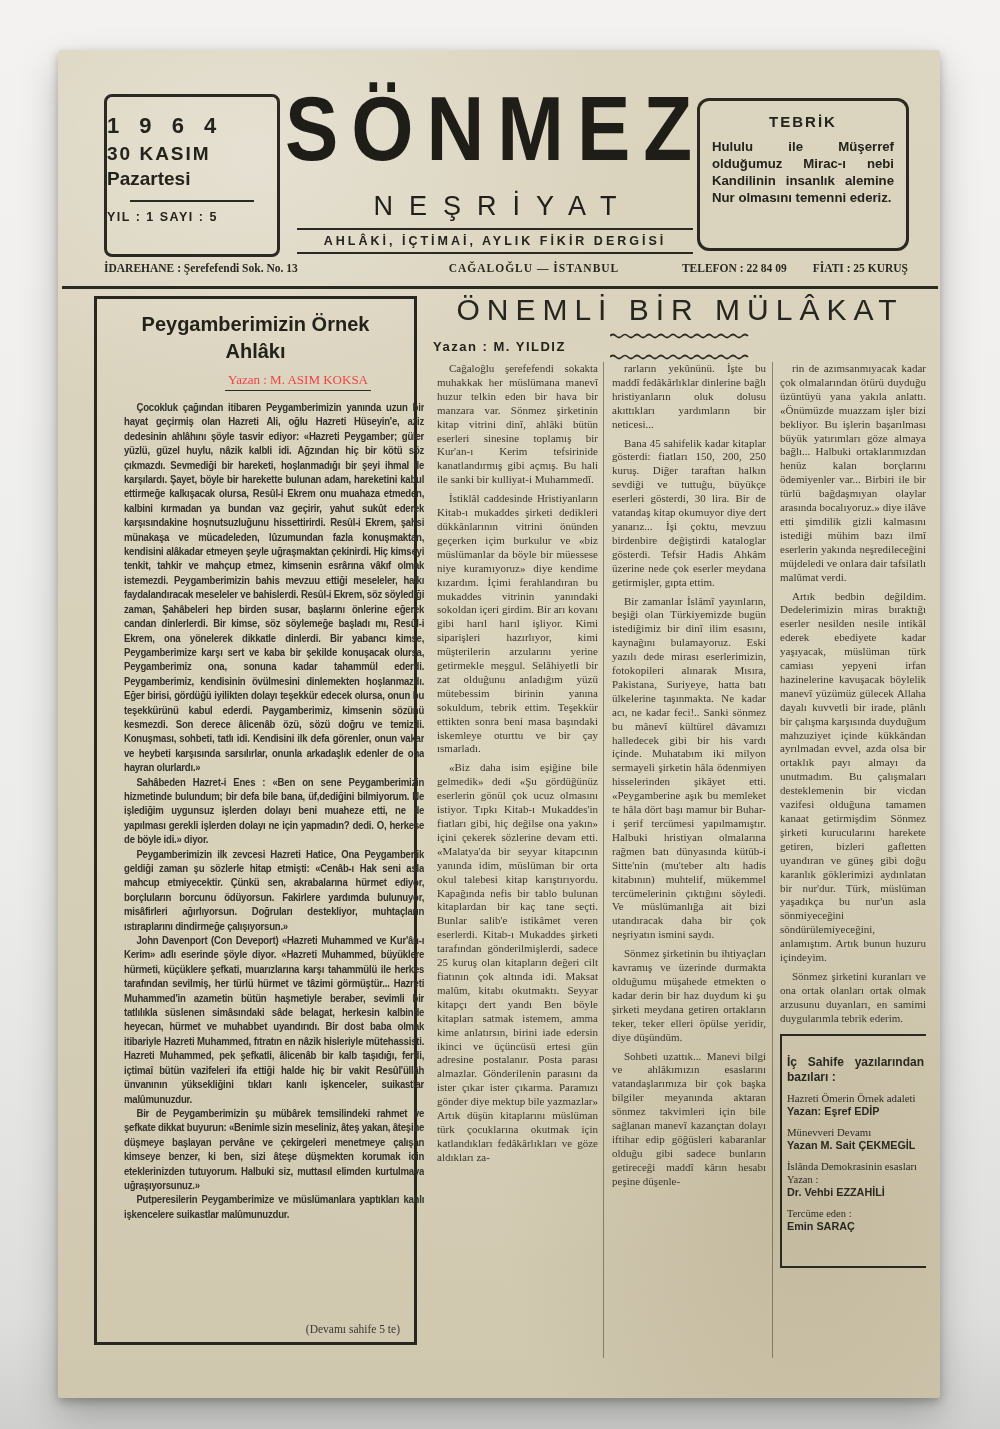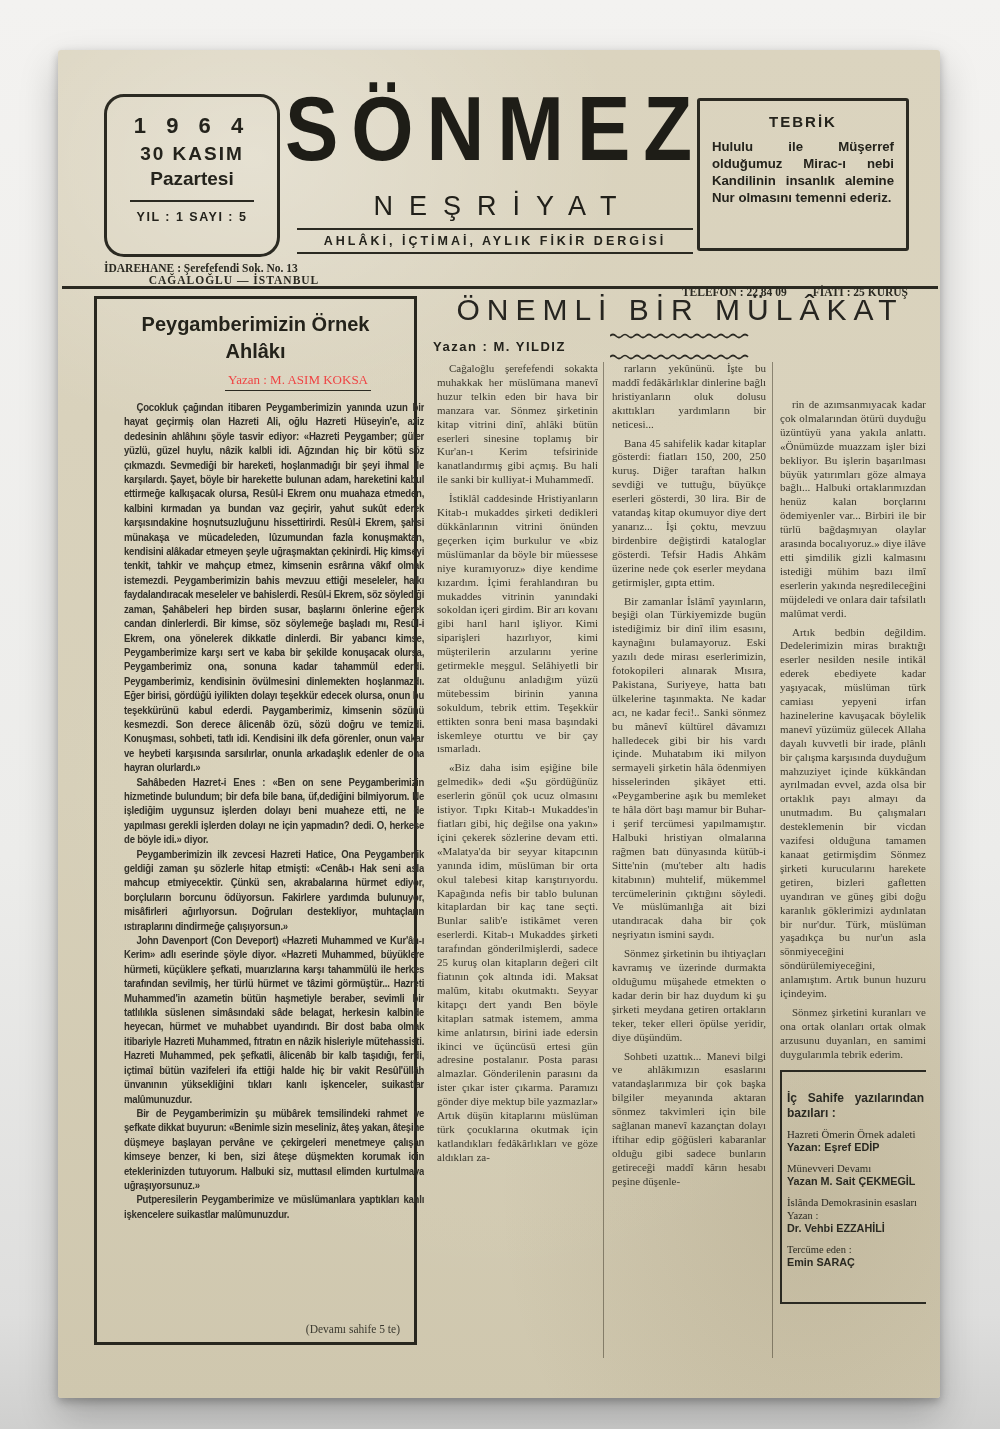--- a/index.html
+++ b/index.html
@@ -16,21 +16,21 @@
       radial-gradient(ellipse 60% 30% at 22% 8%, rgba(255,255,255,.30), transparent 70%),
       radial-gradient(ellipse 50% 40% at 85% 85%, rgba(105,85,45,.14), transparent 70%),
       radial-gradient(ellipse 70% 50% at 50% 55%, rgba(255,248,225,.12), transparent 75%),
       linear-gradient(180deg,#dbd4bf 0%,#d7d0b9 55%,#cfc7ae 100%);
     box-shadow:0 4px 10px rgba(0,0,0,.25), 0 18px 38px rgba(0,0,0,.22);
     border-radius:3px;
   }
   
   #datebox{
     position:absolute;left:104px;top:94px;width:170px;height:157px;
-    border:3px solid #2b2a22;border-radius:20px;text-align:center;color:#24231c;
+    border:3px solid #2b2a22;border-radius:8px;color:#24231c;
   }
   #datebox .year{margin-top:16px;font-size:22px;font-weight:bold;letter-spacing:7px;}
   #datebox .date{margin-top:4px;font-size:19px;font-weight:bold;letter-spacing:2px;}
   #datebox .day{margin-top:3px;font-size:19px;font-weight:bold;}
   #datebox .dline{width:124px;height:2px;background:#2b2a22;margin:10px auto 8px auto;}
   #datebox .issue{font-size:12.5px;font-weight:bold;letter-spacing:1.5px;}
   #masthead-title{
     position:absolute;left:283px;top:84px;width:424px;text-align:center;
     font-size:80px;font-weight:bold;letter-spacing:13px;line-height:1;
     transform:scaleY(1.14);transform-origin:50% 0;color:#1e1d17;
@@ -40,28 +40,28 @@
     font-size:27px;font-weight:400;letter-spacing:16px;color:#21201a;text-indent:16px;
   }
   #tagline{
     position:absolute;left:297px;top:228px;width:396px;
     border-top:2px solid #2b2a22;border-bottom:2px solid #2b2a22;
     padding:4px 0 4px 0;text-align:center;
     font-size:12.5px;font-weight:bold;letter-spacing:3px;color:#24231c;
   }
   #tebrik{
     position:absolute;left:697px;top:98px;width:212px;height:153px;
-    border:3px solid #2b2a22;border-radius:3px;color:#24231c;
+    border:3px solid #2b2a22;border-radius:12px;color:#24231c;
     padding:8px 12px;box-sizing:border-box;
   }
   #tebrik .t{ text-align:center;font-size:15px;font-weight:bold;letter-spacing:2px;margin-top:4px;}
   #tebrik .b{ margin-top:8px;font-size:13.2px;font-weight:bold;line-height:17px;text-align:justify;}
   #infoline{
     position:absolute;left:104px;top:262px;width:804px;display:flex;
-    font-family:"Liberation Serif",serif;font-size:11.5px;font-weight:bold;color:#2b2a22;flex-direction:column;
+    font-family:"Liberation Serif",serif;font-size:11.5px;font-weight:bold;color:#2b2a22;
   }
   #infoline .seg1{width:300px;}
   #infoline .seg2{width:260px;text-align:center;letter-spacing:1px;}
   #infoline .seg3{flex:1;display:flex;justify-content:flex-end;gap:26px;}
   #header-rule{position:absolute;left:62px;top:286px;width:876px;height:3px;background:#2b2a22;}
   
   #leftbox{
     position:absolute;left:94px;top:296px;width:323px;height:1049px;
     border:3px solid #28271f;box-sizing:border-box;padding:10px 27px;
   }
@@ -92,21 +92,21 @@
   #iv-byline .name{font-size:13px;font-weight:bold;letter-spacing:1.5px;color:#24231c;line-height:15px;}
   #iv-byline svg{display:block;margin:0 auto;}
   .col{
     position:absolute;top:362px;
     font-family:"Liberation Serif",serif;font-size:11px;line-height:13.9px;
     text-align:justify;color:#38362c;overflow:hidden;
   }
   .col p{margin:0 0 5px 0;text-indent:12px;}
   #col1{left:437px;width:161px;height:1000px;}
   #col2{left:612px;width:154px;height:1000px;}
-  #col3{left:780px;width:146px;height:1000px;margin-top:36px;}
+  #col3{left:780px;width:146px;height:1000px;}
   .col-divider{position:absolute;top:362px;width:1px;height:996px;background:rgba(72,66,50,.55);}
   #div1{left:603px;} #div2{left:772px;}
   
   #contents-box{
     margin-top:8px;border:2.5px solid #2b2a22;box-sizing:border-box;
     width:151px;height:234px;padding:19px 5px;
     font-family:"Liberation Sans",sans-serif;color:#2b2a22;overflow:hidden;
   }
   #contents-box .ct{font-size:12px;font-weight:bold;line-height:15px;margin-bottom:7px;}
   #contents-box .entry{margin-bottom:8px;}

